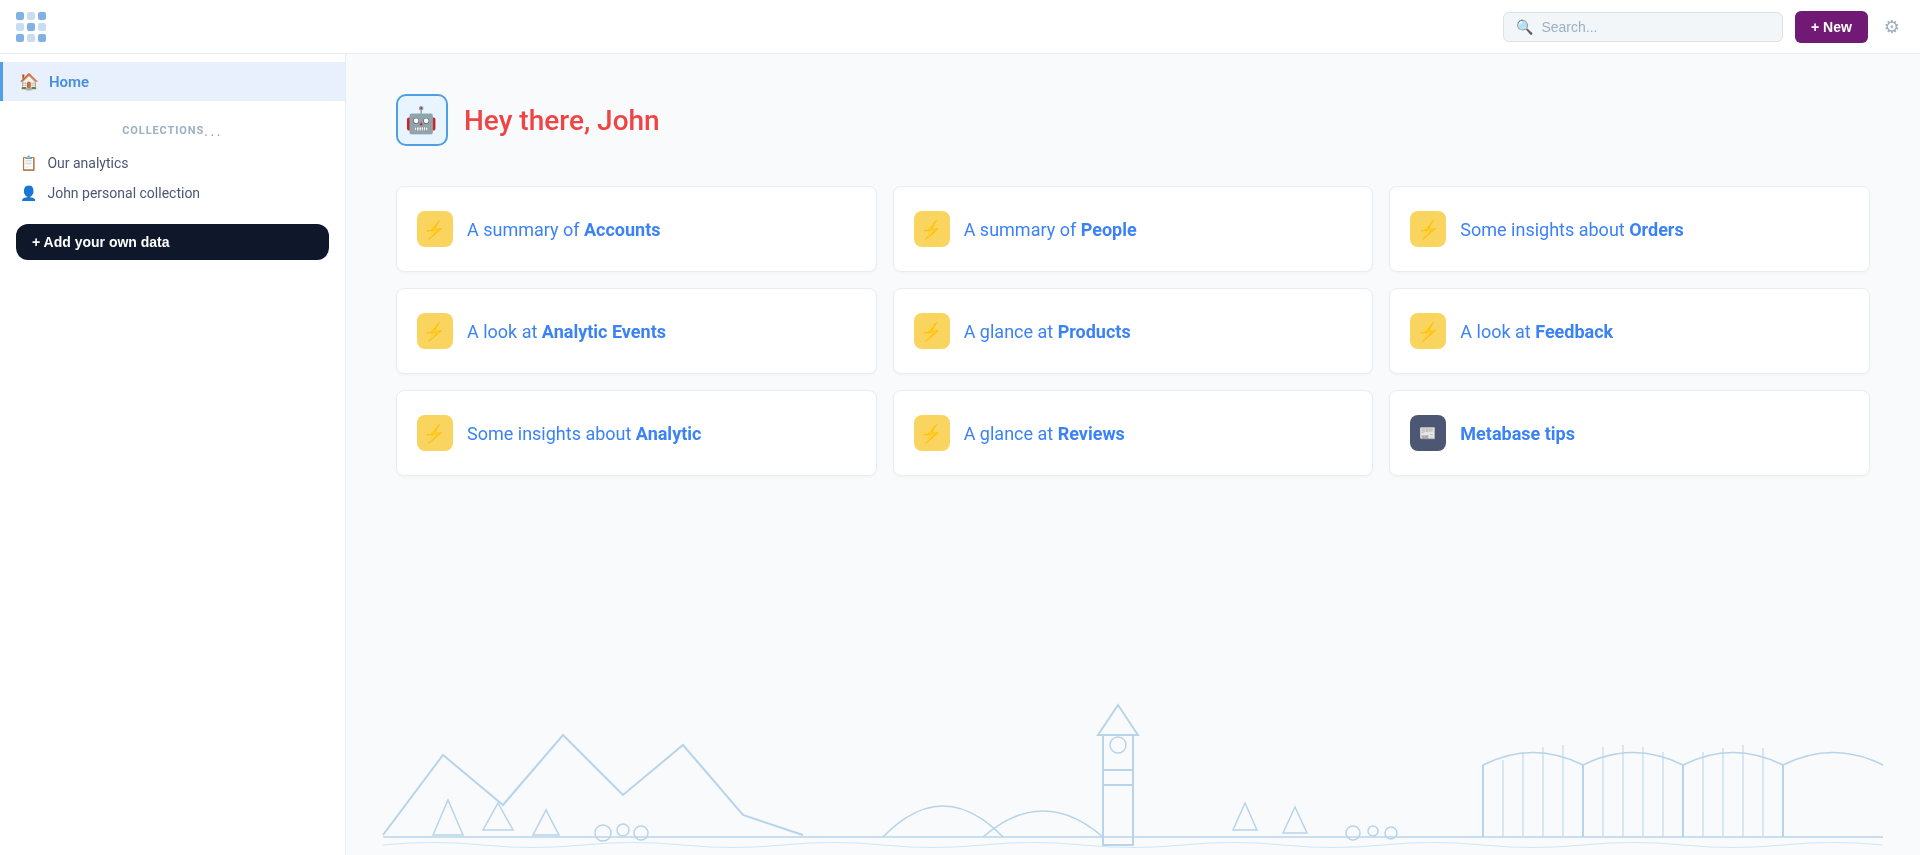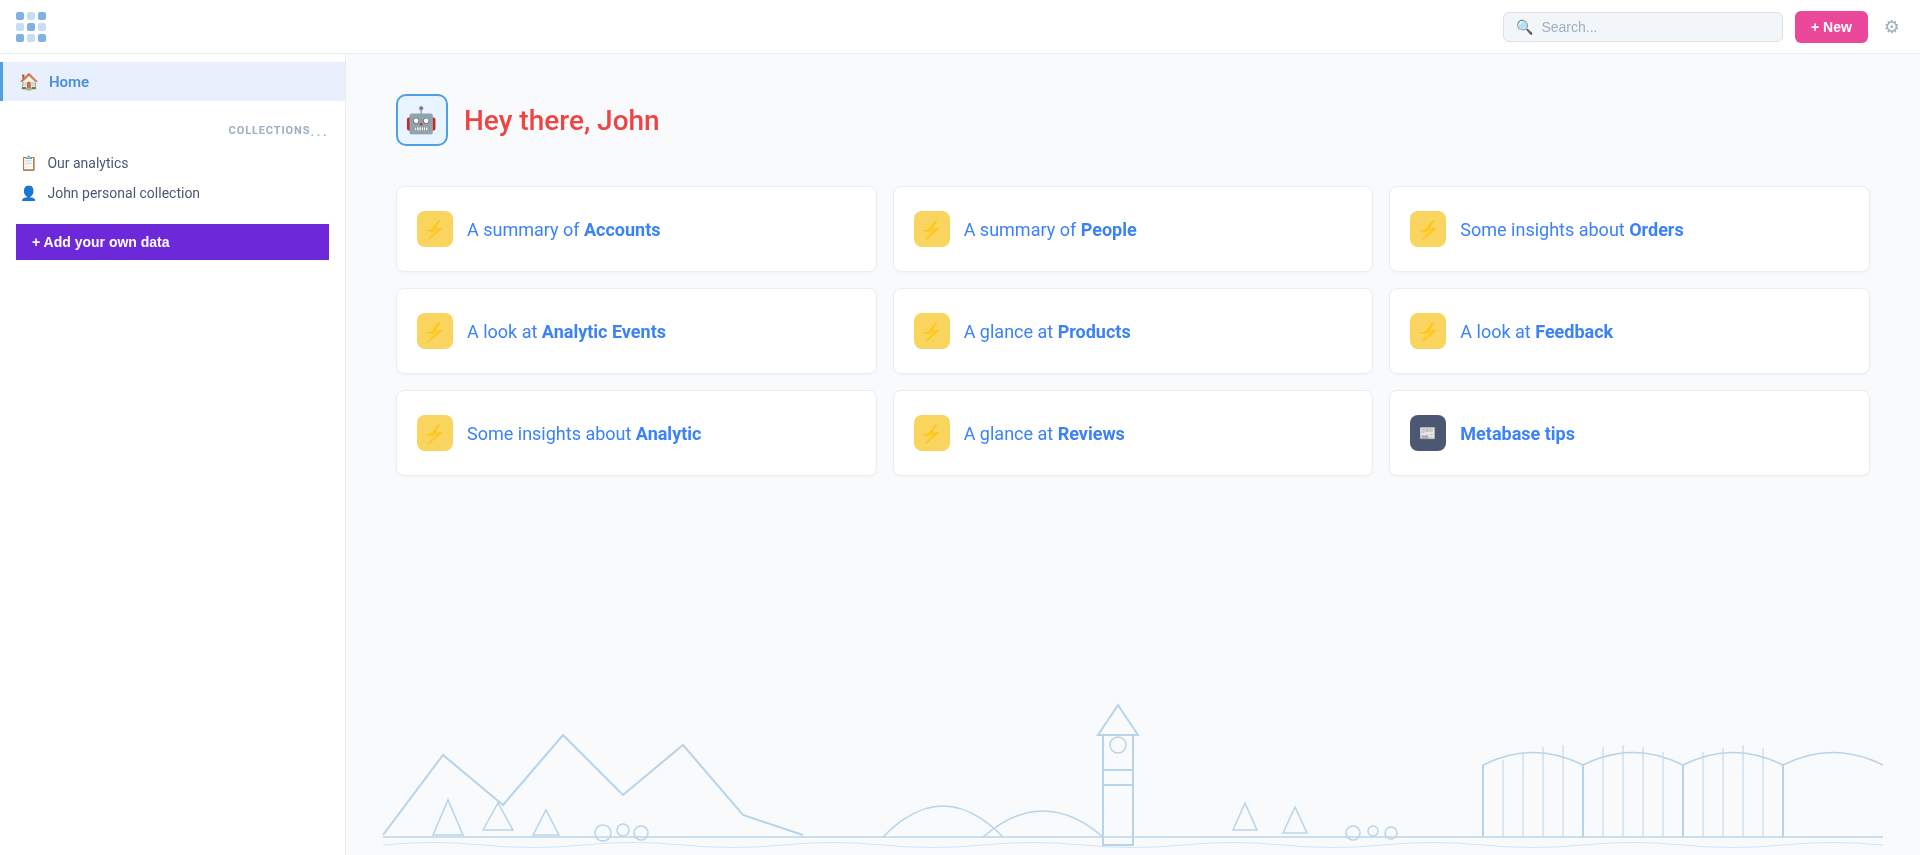--- a/index.html
+++ b/index.html
@@ -52,21 +52,21 @@
       outline: none;
       font-size: 14px;
       color: #15803d;
       width: 100%;
     }
     .search-input::placeholder { color: #9dafc2; }
     .btn-new {
       display: flex;
       align-items: center;
       gap: 6px;
-      background: #ec4899;
+      background: #701a75;
       color: #fff;
       border: none;
       border-radius: 6px;
       padding: 8px 16px;
       font-size: 14px;
       font-weight: 600;
       cursor: pointer;
       white-space: nowrap;
     }
     .settings-icon {
@@ -108,21 +108,21 @@
       margin: 8px 0 4px 0;
     }
     .sidebar-home-icon { font-size: 16px; }
     .sidebar-section {
       margin-top: 16px;
       padding: 0 16px;
     }
     .sidebar-section-header {
       display: flex;
       align-items: center;
-      justify-content: flex-end;
+      justify-content: center;
       margin-bottom: 8px;
     }
     .sidebar-section-title {
       font-size: 11px;
       font-weight: 700;
       color: #9dafc2;
       letter-spacing: 0.08em;
       text-transform: uppercase;
     }
     .sidebar-section-menu {
@@ -140,24 +140,24 @@
       font-size: 14px;
       cursor: pointer;
       border-radius: 4px;
     }
     .sidebar-item-icon { font-size: 14px; color: #9dafc2; }
     .sidebar-add-btn {
       margin: 16px 16px 0 16px;
       display: flex;
       align-items: center;
       gap: 8px;
-      background: #6d28d9;
+      background: #0f172a;
       color: #fff;
       border: none;
-      border-radius: 0;
+      border-radius: 12px;
       padding: 10px 16px;
       font-size: 14px;
       font-weight: 600;
       cursor: pointer;
       width: calc(100% - 32px);
     }
 
     
     .content {
       flex: 1;

